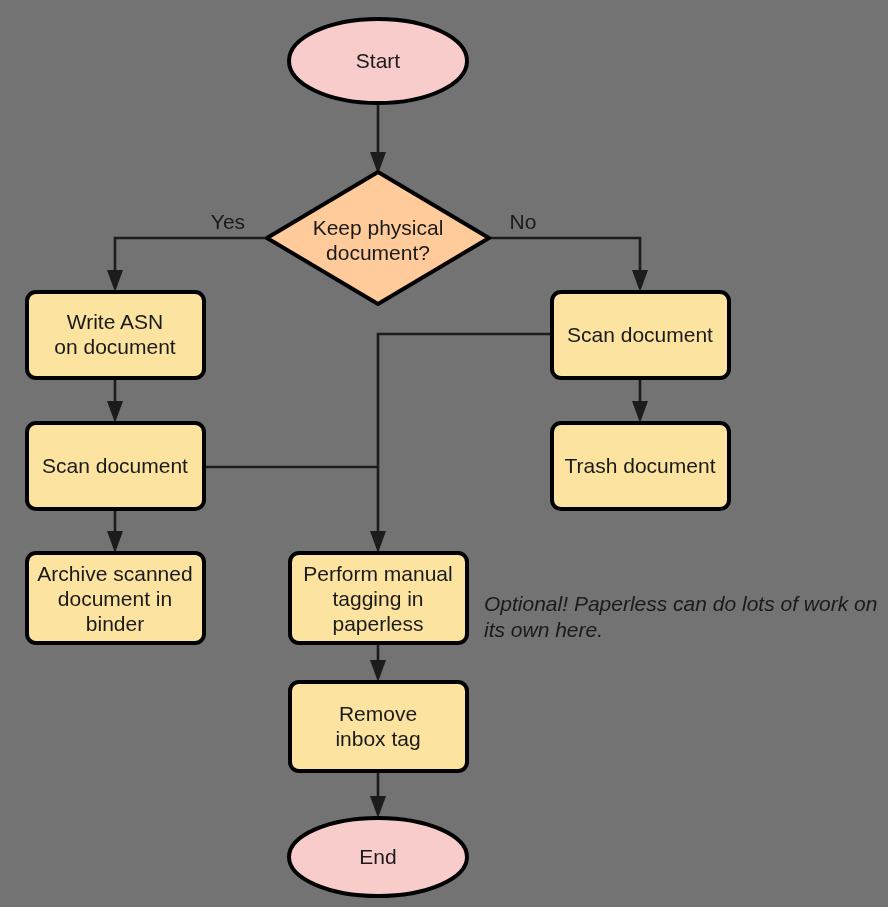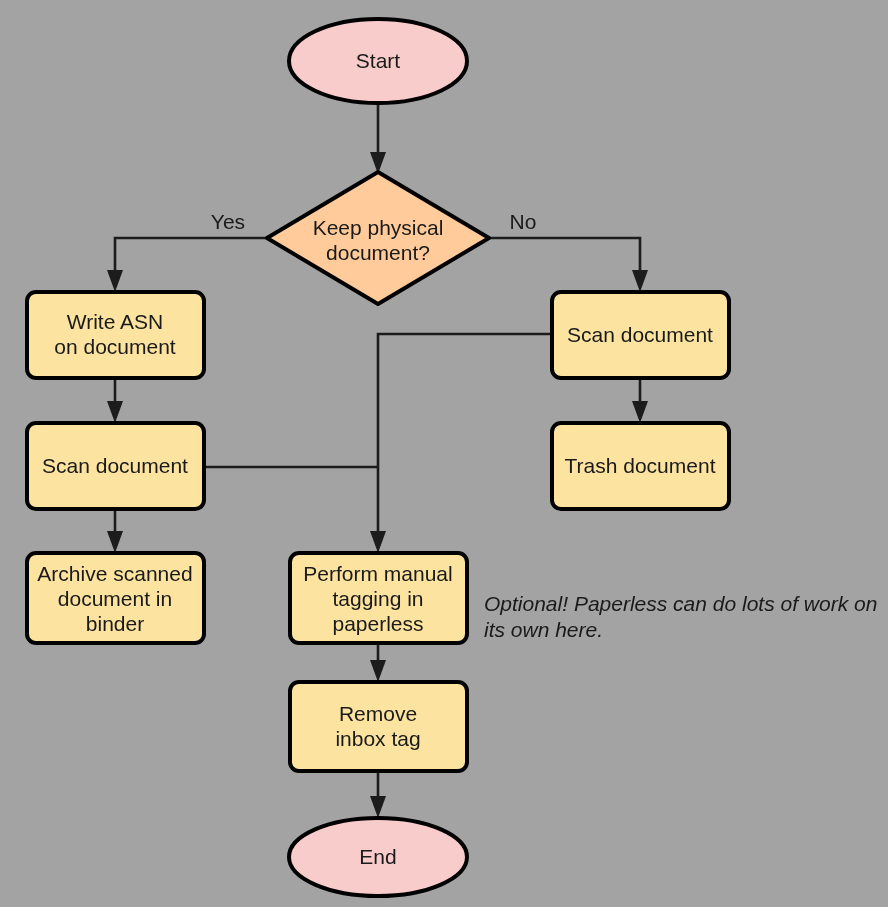--- a/index.html
+++ b/index.html
@@ -10,21 +10,21 @@
   body {
     width: 888px;
     height: 907px;
     font-family: "Liberation Sans", sans-serif;
     overflow: hidden;
   }
   #flowchart-root {
     position: relative;
     width: 888px;
     height: 907px;
-    background: #a3a3a3;
+    background: #737373;
   }
   svg#flow-svg {
     display: block;
     width: 888px;
     height: 907px;
   }
   .node-shape {
     stroke: #000000;
     stroke-width: 4;
     stroke-linejoin: round;

